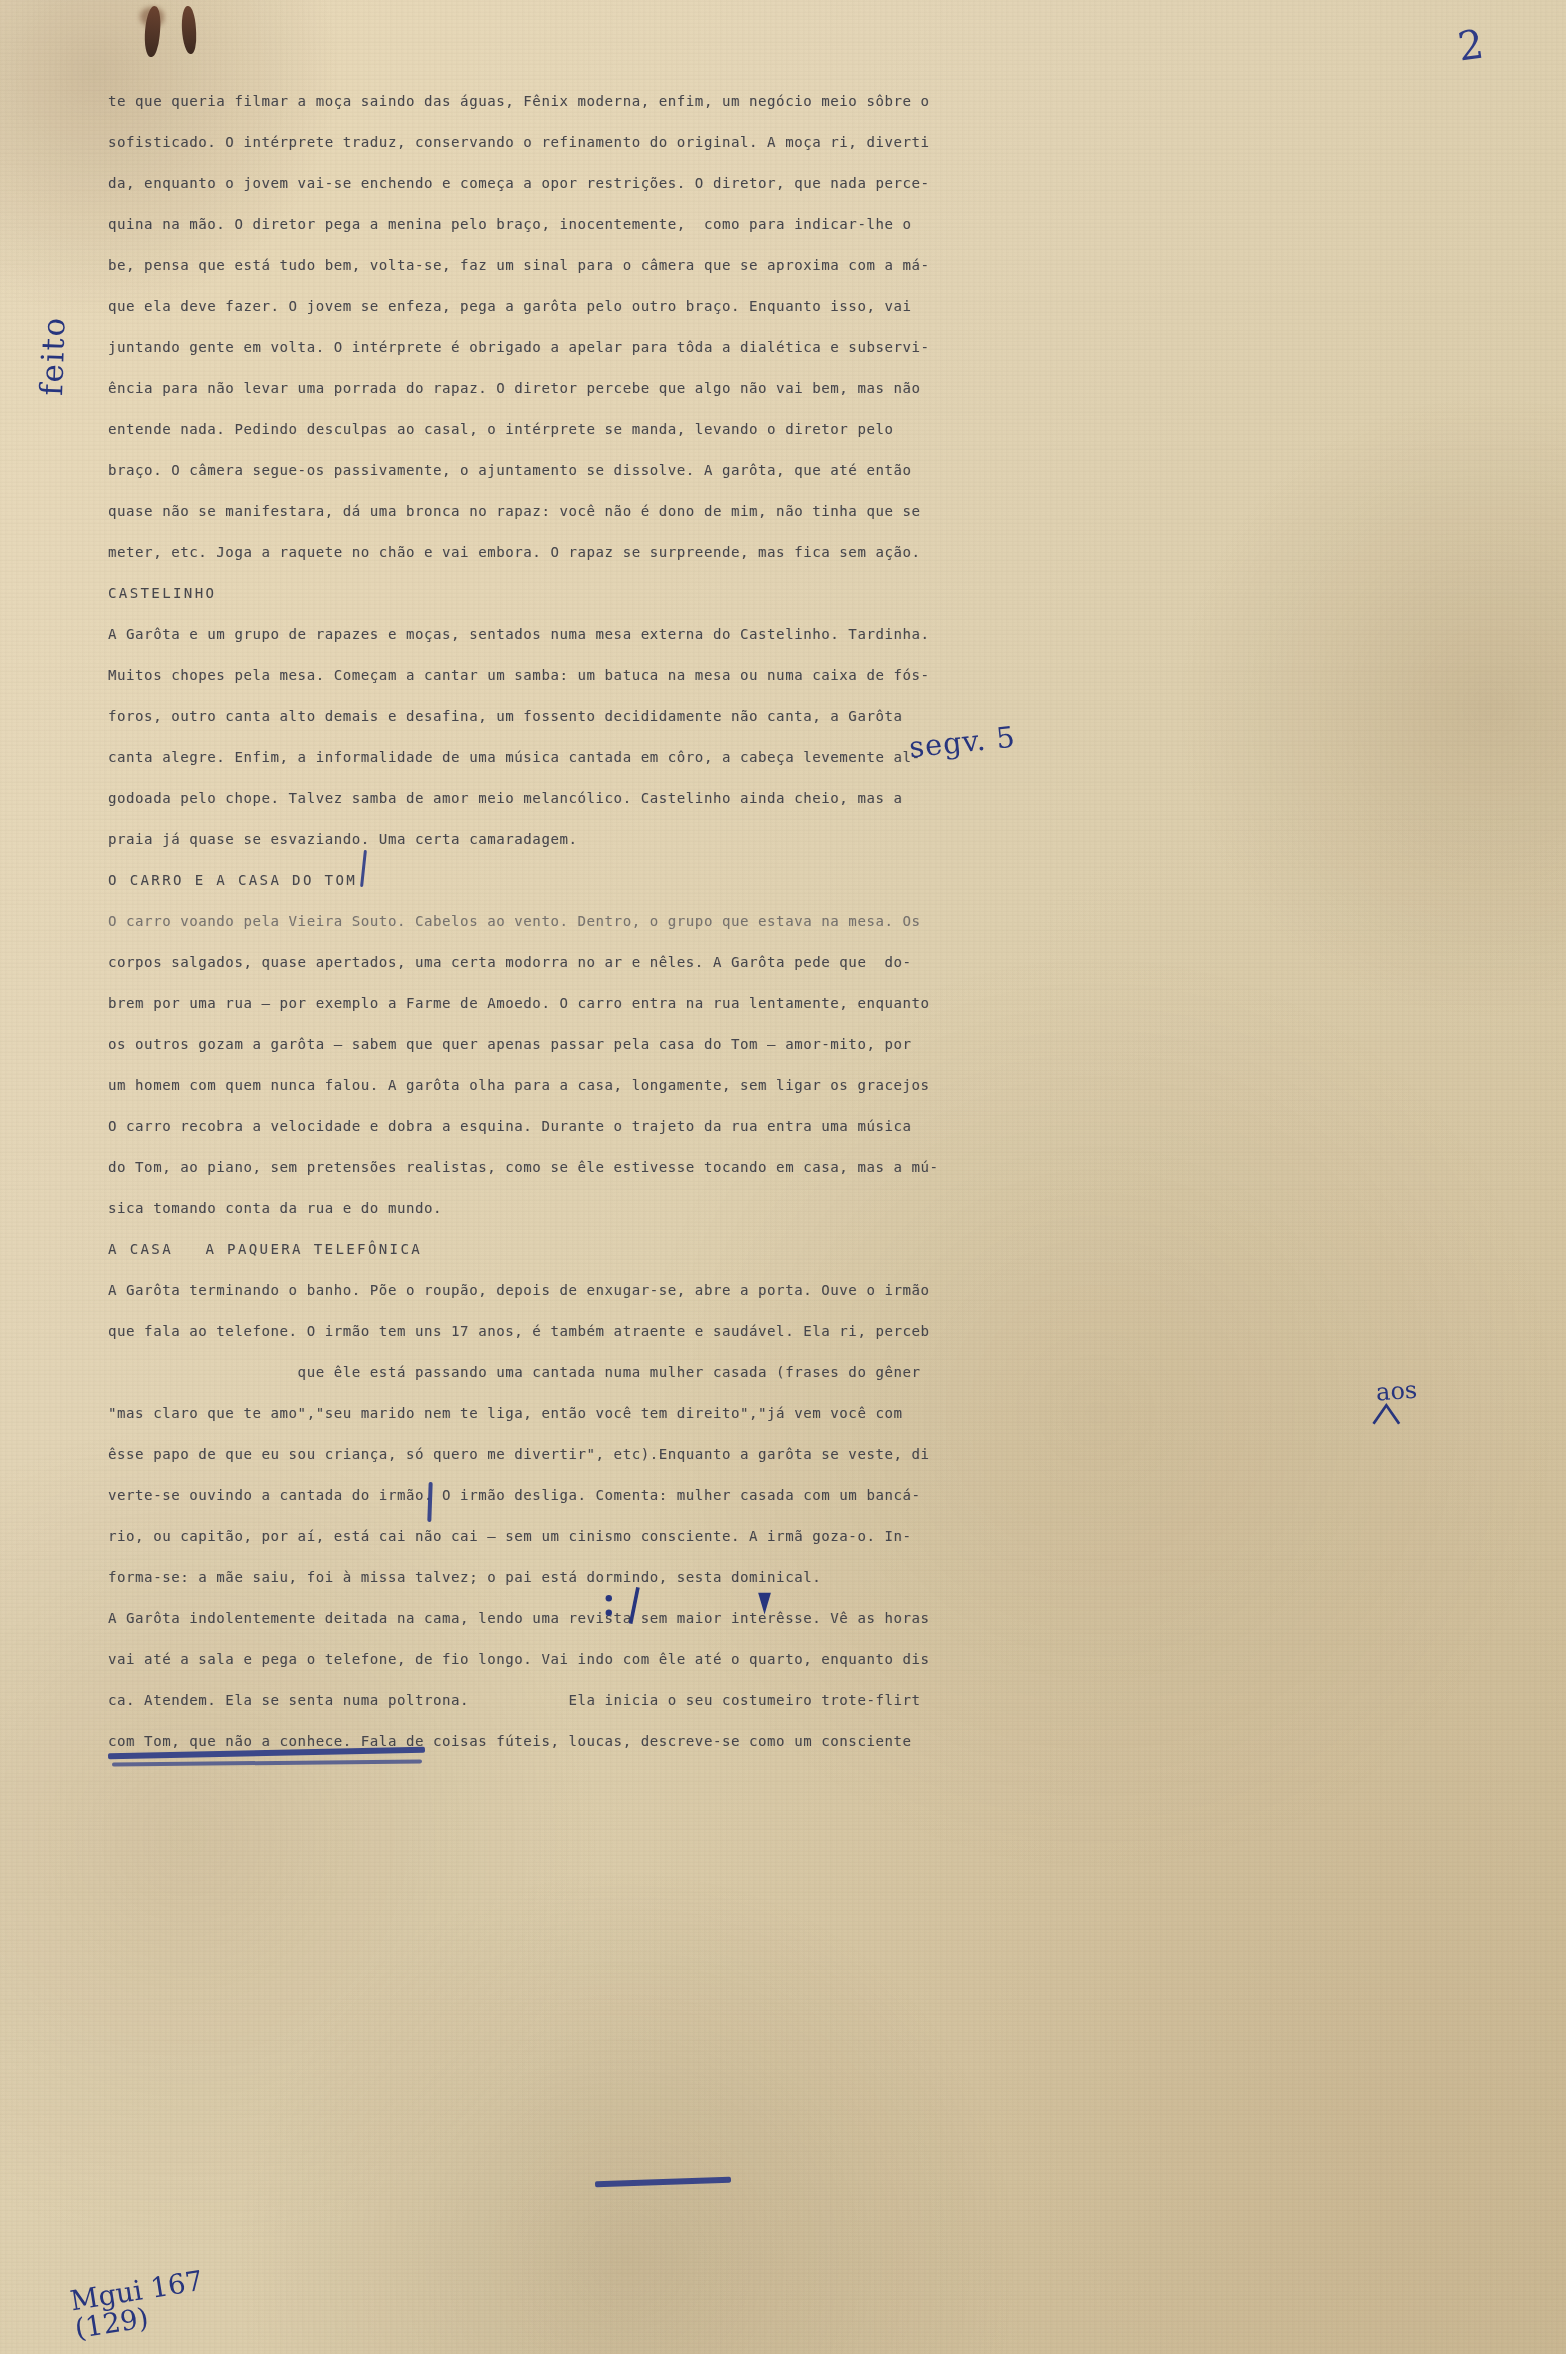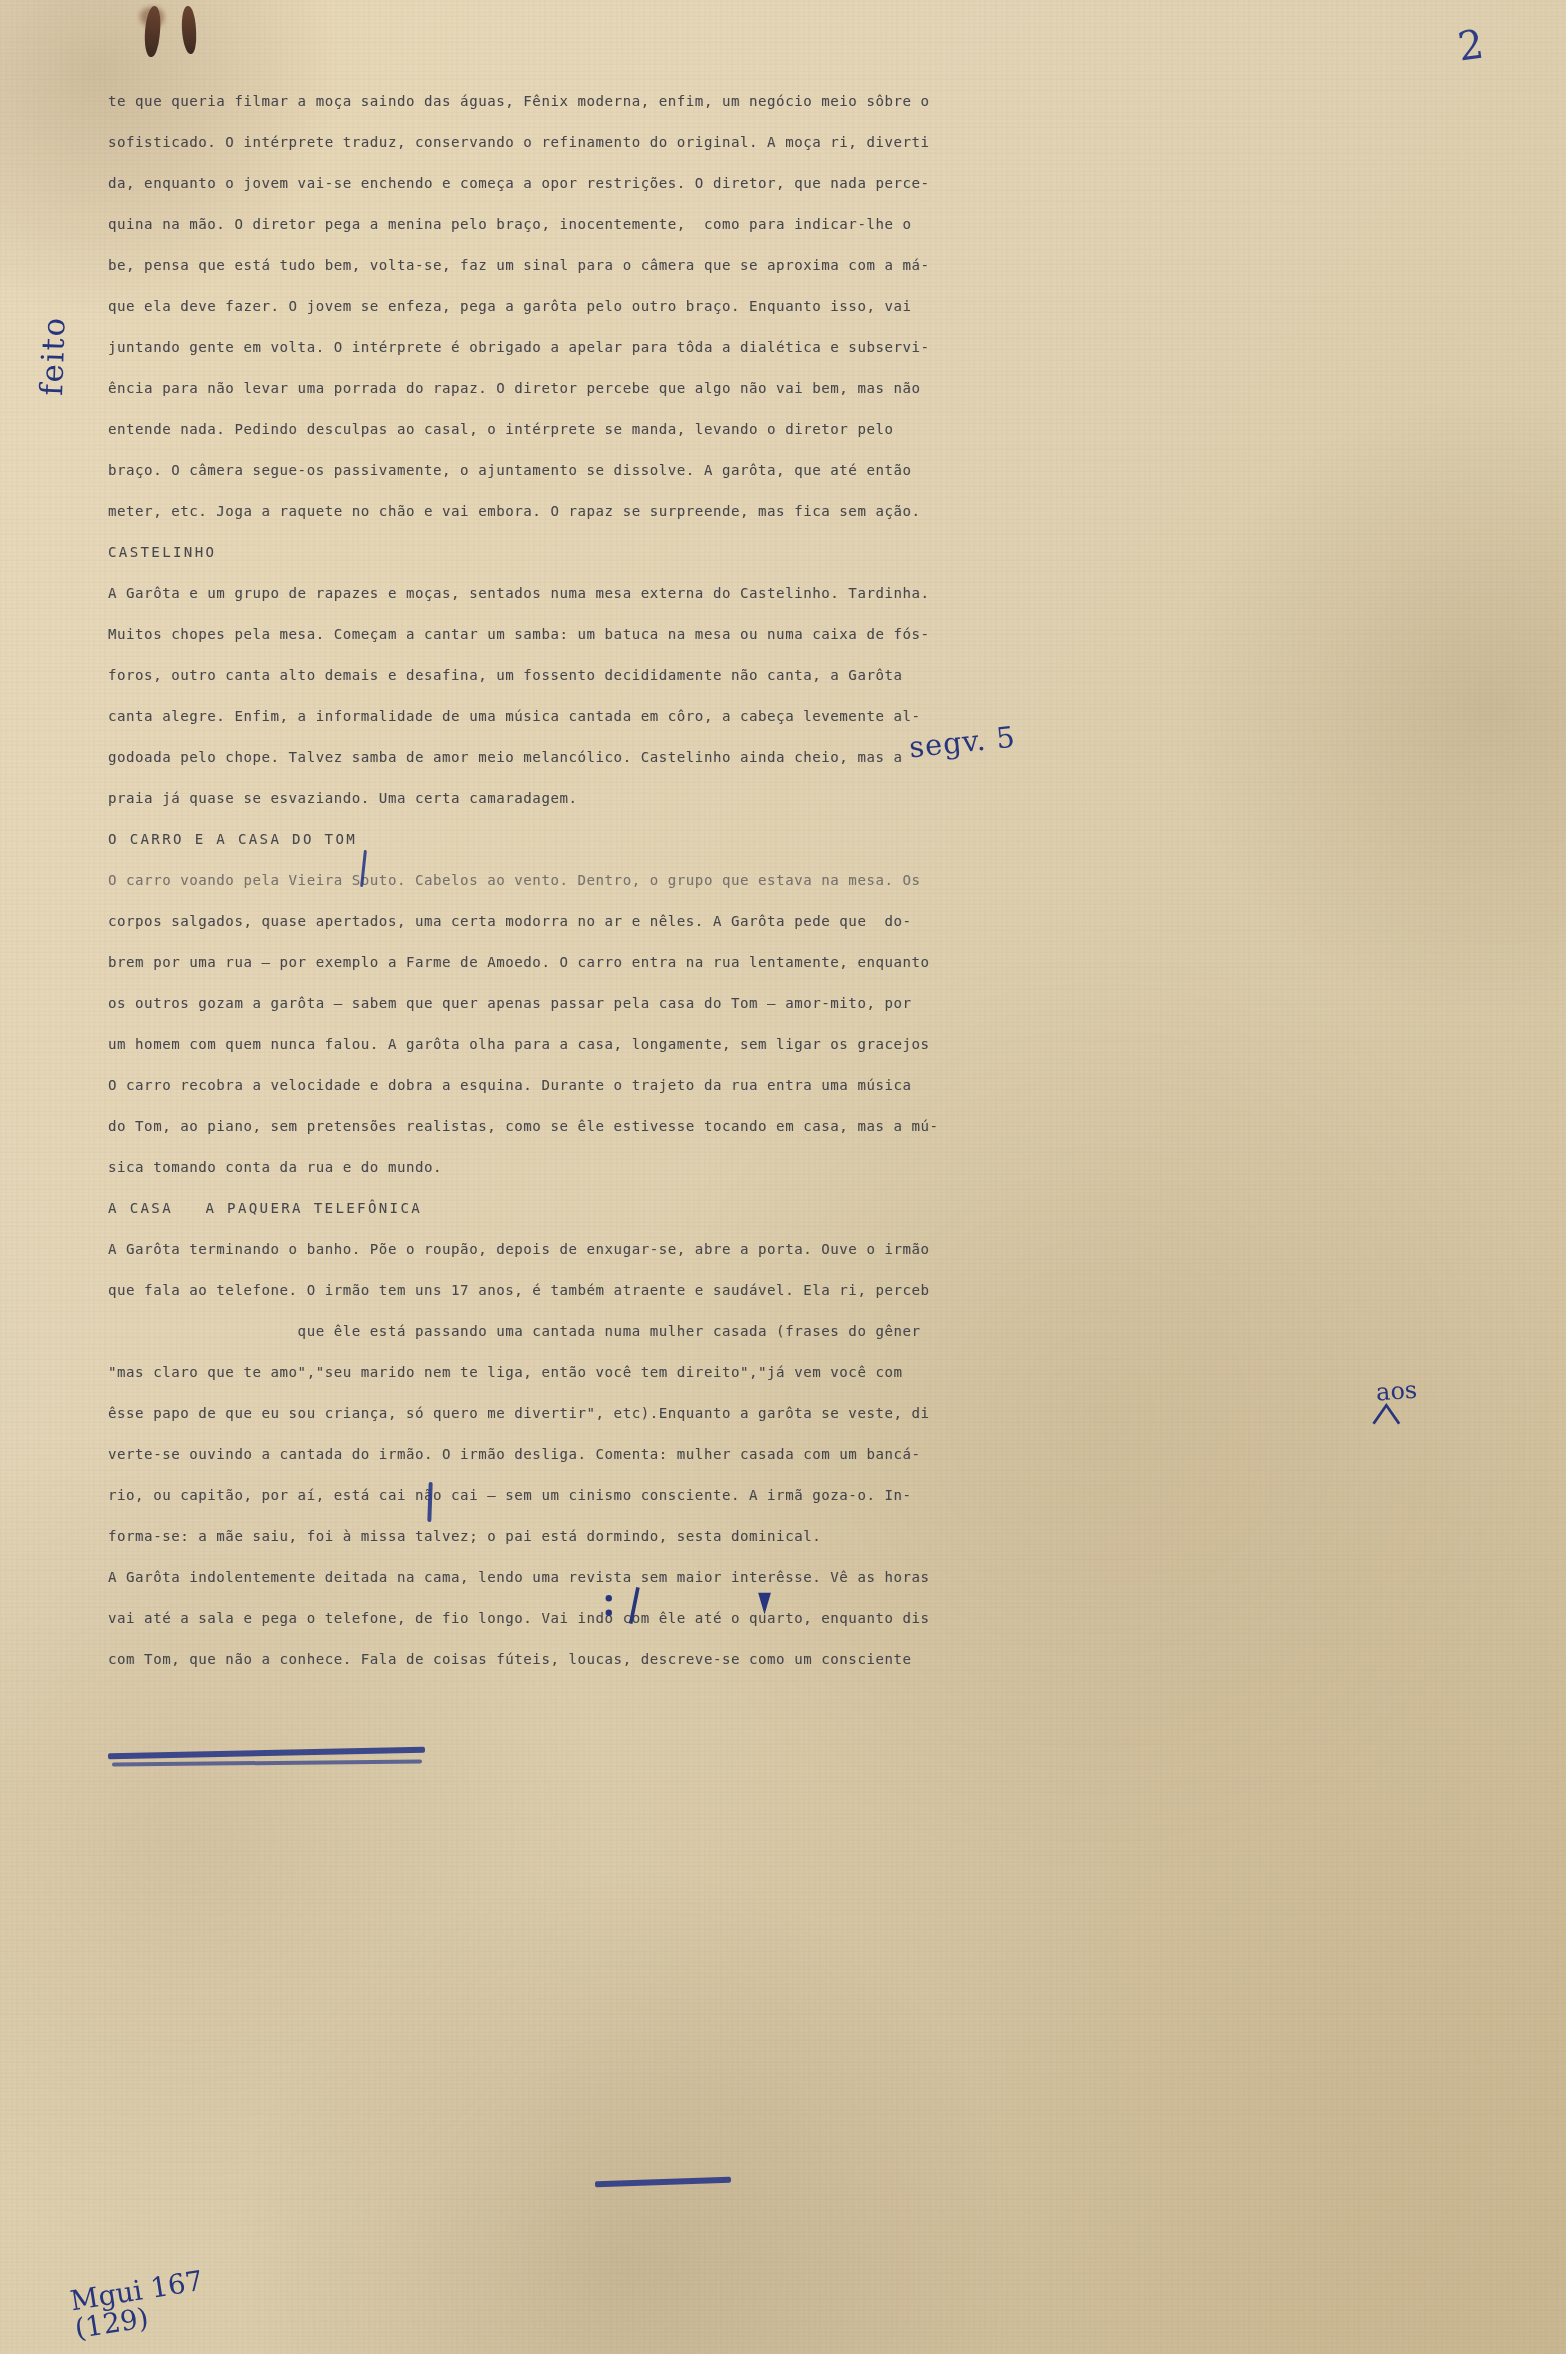--- a/index.html
+++ b/index.html
@@ -153,20 +153,21 @@
     <div class="line">te que queria filmar a moça saindo das águas, Fênix moderna, enfim, um negócio meio sôbre o</div>
     <div class="line">sofisticado. O intérprete traduz, conservando o refinamento do original. A moça ri, diverti</div>
     <div class="line">da, enquanto o jovem vai-se enchendo e começa a opor restrições. O diretor, que nada perce-</div>
     <div class="line">quina na mão. O diretor pega a menina pelo braço, inocentemente,  como para indicar-lhe o</div>
     <div class="line">be, pensa que está tudo bem, volta-se, faz um sinal para o câmera que se aproxima com a má-</div>
     <div class="line">que ela deve fazer. O jovem se enfeza, pega a garôta pelo outro braço. Enquanto isso, vai</div>
     <div class="line">juntando gente em volta. O intérprete é obrigado a apelar para tôda a dialética e subservi-</div>
     <div class="line">ência para não levar uma porrada do rapaz. O diretor percebe que algo não vai bem, mas não</div>
     <div class="line">entende nada. Pedindo desculpas ao casal, o intérprete se manda, levando o diretor pelo</div>
     <div class="line">braço. O câmera segue-os passivamente, o ajuntamento se dissolve. A garôta, que até então</div>
+    <div class="line">quase não se manifestara, dá uma bronca no rapaz: você não é dono de mim, não tinha que se</div>
     <div class="line">meter, etc. Joga a raquete no chão e vai embora. O rapaz se surpreende, mas fica sem ação.</div>
     <div class="line center">CASTELINHO</div>
     <div class="line">A Garôta e um grupo de rapazes e moças, sentados numa mesa externa do Castelinho. Tardinha.</div>
     <div class="line">Muitos chopes pela mesa. Começam a cantar um samba: um batuca na mesa ou numa caixa de fós-</div>
     <div class="line">foros, outro canta alto demais e desafina, um fossento decididamente não canta, a Garôta</div>
     <div class="line">canta alegre. Enfim, a informalidade de uma música cantada em côro, a cabeça levemente al-</div>
     <div class="line">godoada pelo chope. Talvez samba de amor meio melancólico. Castelinho ainda cheio, mas a</div>
     <div class="line">praia já quase se esvaziando. Uma certa camaradagem.</div>
     <div class="line center">O CARRO E A CASA DO TOM</div>
     <div class="line faint">O carro voando pela Vieira Souto. Cabelos ao vento. Dentro, o grupo que estava na mesa. Os</div>
@@ -181,20 +182,21 @@
     <div class="line">A Garôta terminando o banho. Põe o roupão, depois de enxugar-se, abre a porta. Ouve o irmão</div>
     <div class="line">que fala ao telefone. O irmão tem uns 17 anos, é também atraente e saudável. Ela ri, perceb</div>
     <div class="line">                     que êle está passando uma cantada numa mulher casada (frases do gêner</div>
     <div class="line">"mas claro que te amo","seu marido nem te liga, então você tem direito","já vem você com</div>
     <div class="line">êsse papo de que eu sou criança, só quero me divertir", etc).Enquanto a garôta se veste, di</div>
     <div class="line">verte-se ouvindo a cantada do irmão. O irmão desliga. Comenta: mulher casada com um bancá-</div>
     <div class="line">rio, ou capitão, por aí, está cai não cai — sem um cinismo consciente. A irmã goza-o. In-</div>
     <div class="line">forma-se: a mãe saiu, foi à missa talvez; o pai está dormindo, sesta dominical.</div>
     <div class="line">A Garôta indolentemente deitada na cama, lendo uma revista sem maior interêsse. Vê as horas</div>
     <div class="line">vai até a sala e pega o telefone, de fio longo. Vai indo com êle até o quarto, enquanto dis</div>
+    <div class="line">ca. Atendem. Ela se senta numa poltrona.           Ela inicia o seu costumeiro trote-flirt</div>
     <div class="line">com Tom, que não a conhece. Fala de coisas fúteis, loucas, descreve-se como um consciente</div>
   </div>
 
   <div class="ink ink-feito">feito</div>
   <div class="ink ink-seg">segv. 5</div>
   <div class="ink ink-aos">aos</div>
   <div class="ink ink-bottom">
     <span>Mgui 167</span><br>
     <span>(129)</span>
   </div>

